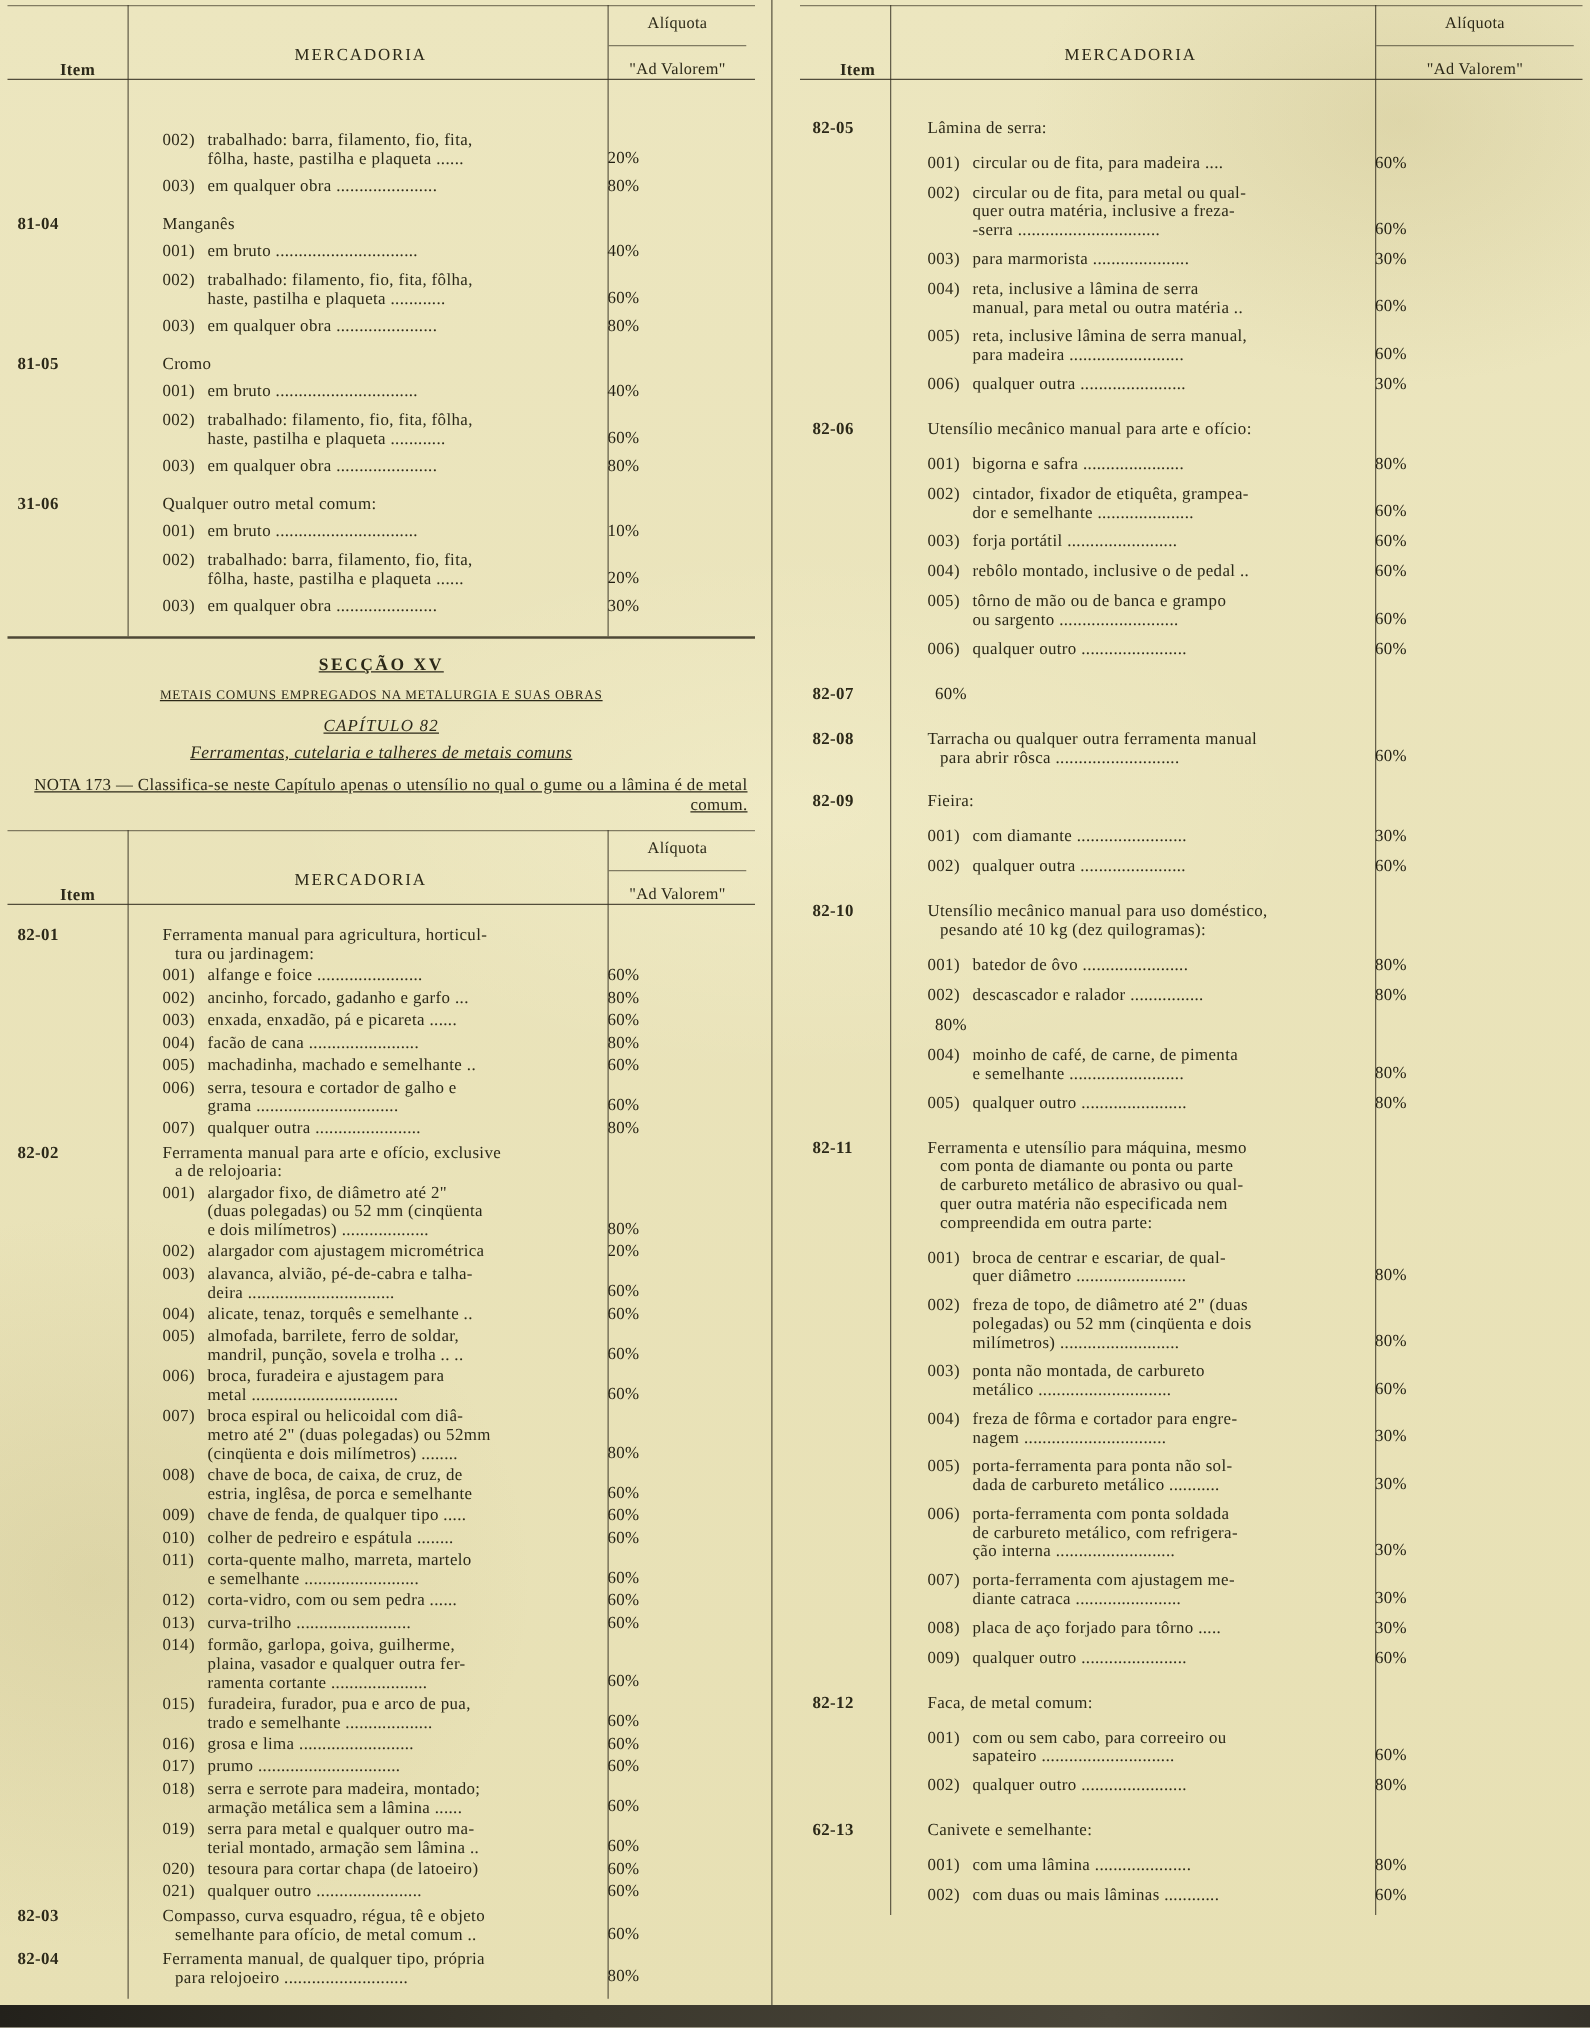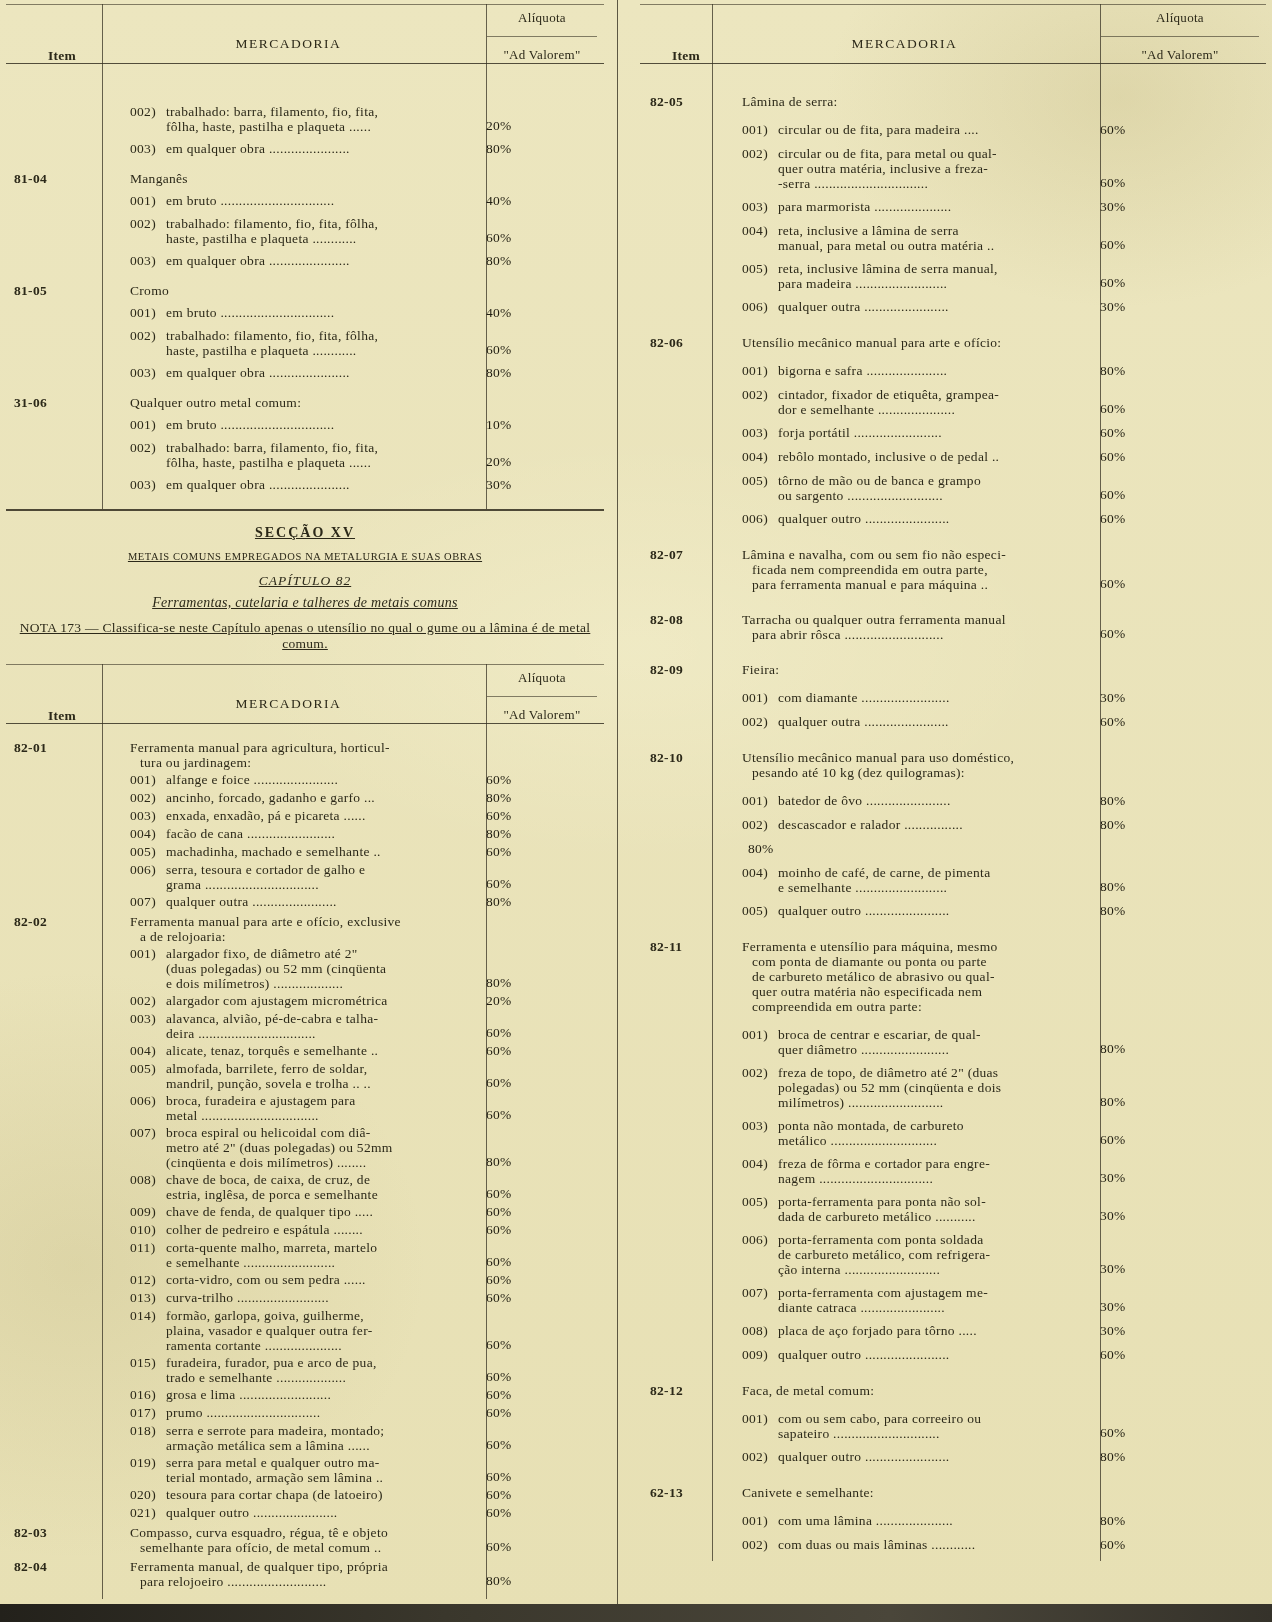--- a/index.html
+++ b/index.html
@@ -55,21 +55,21 @@
   #t2 .grp + .grp{margin-top:4px;}
   #t3 .srow{margin-top:8px;}
   #t3 .grp + .grp{margin-top:20px;}
   #t3 .trow + .srow{margin-top:13px;}
 
   .secblock{text-align:center;padding:14px 6px 12px 6px;text-decoration:underline;}
   .sec1{font-weight:bold;letter-spacing:2px;font-size:14px;}
   .sec2{font-size:10.5px;letter-spacing:0.6px;margin-top:9px;}
   .sec3{font-style:italic;letter-spacing:1px;font-size:13.5px;margin-top:9px;}
   .sec4{font-style:italic;font-size:14px;margin-top:7px;}
-  .sec5{text-align:center;margin-top:10px;line-height:16px;}
+  .sec5{text-align:right;margin-top:10px;line-height:16px;}
 </style>
 </head>
 <body>
 
 <div class="page">
 
   <div class="col colL">
 
     <div class="tbl" id="t1">
       <div class="thead">
@@ -701,25 +701,20 @@
                 <div class="sl"><span class="num">006)</span><span class="st">qualquer outro .......................</span></div>
               </div>
               <div class="cr">
                 <div class="rateval">60%</div>
               </div>
             </div>
           </div>
           <div class="grp">
             <div class="line trow">
               <div class="ci">82-07</div>
-              <div class="cm">
-                <div class="tl">Lâmina e navalha, com ou sem fio não especi-</div>
-                <div class="tl tcont">ficada nem compreendida em outra parte,</div>
-                <div class="tl tcont">para ferramenta manual e para máquina ..</div>
-              </div>
               <div class="cr">
                 <div class="rateval">60%</div>
               </div>
             </div>
           </div>
           <div class="grp">
             <div class="line trow">
               <div class="ci">82-08</div>
               <div class="cm">
                 <div class="tl">Tarracha ou qualquer outra ferramenta manual</div>

